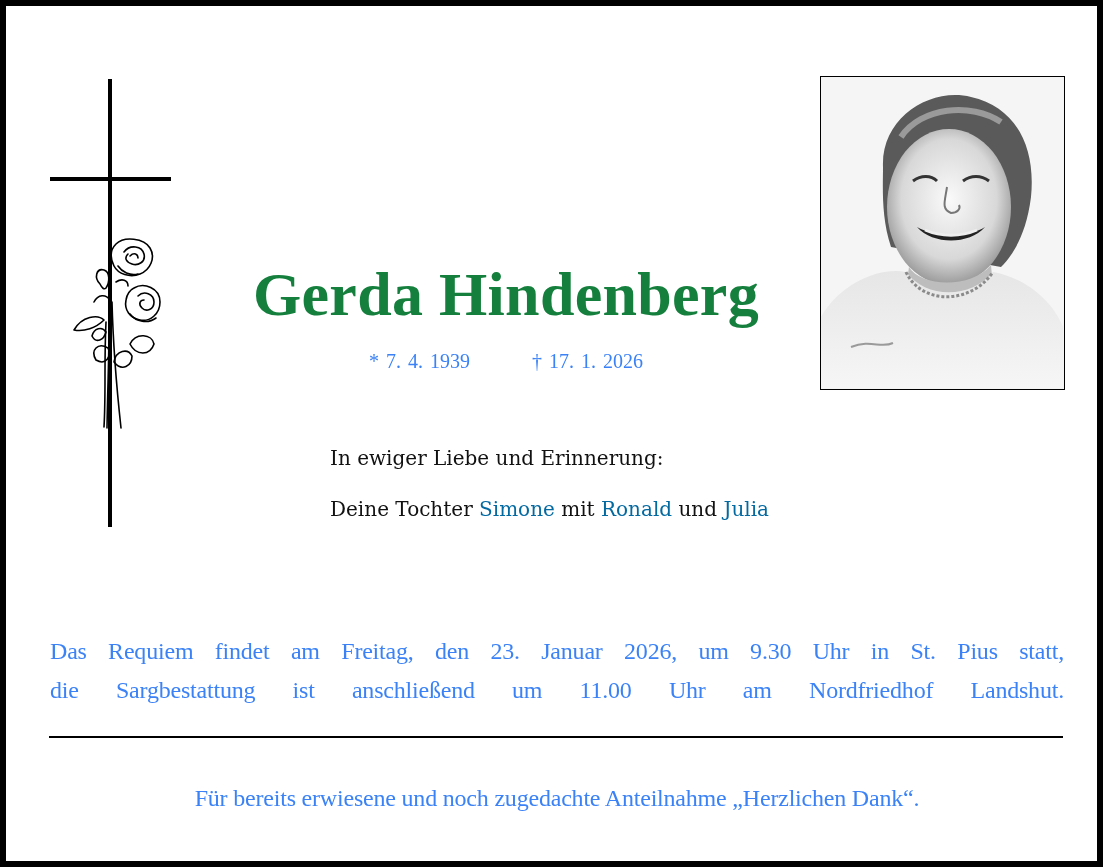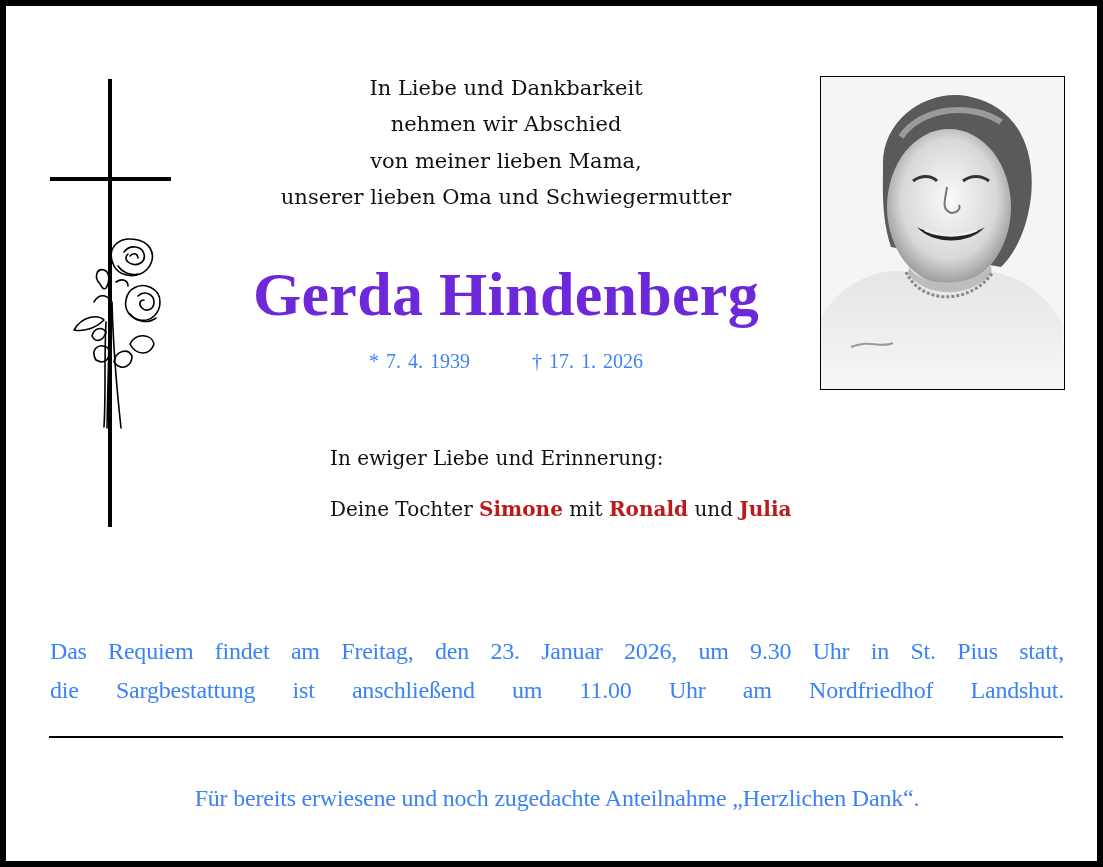--- a/index.html
+++ b/index.html
@@ -15,36 +15,36 @@
   .cross-h { position: absolute; left: 44px; top: 171px; width: 121px; height: 4px; background: #000; }
   .roses { position: absolute; left: 60px; top: 226px; width: 100px; height: 200px; }
 
   .intro {
     position: absolute; left: 230px; top: 64px; width: 540px;
     text-align: center; font-size: 21px; line-height: 36.3px;
   }
   .name {
     position: absolute; left: 190px; top: 252px; width: 620px; text-align: center;
     font-family: "Liberation Serif", "DejaVu Serif", serif; font-weight: bold;
-    font-size: 62px; line-height: 72px; color: #6d28d9; letter-spacing: 0.3px;
+    font-size: 62px; line-height: 72px; color: #15803d; letter-spacing: 0.3px;
   }
   .dates {
     position: absolute; left: 200px; top: 340px; width: 600px; text-align: center;
     font-size: 20px; line-height: 30px; word-spacing: 2px;
   }
   .dates .gap { display: inline-block; width: 62px; }
 
   .photo {
     position: absolute; left: 814px; top: 70px; width: 245px; height: 314px;
     box-sizing: border-box; border: 1.5px solid #000; background: #f4f4f4; overflow: hidden;
   }
 
   .memory { position: absolute; left: 324px; top: 436px; font-size: 20px; line-height: 32px; }
   .family { position: absolute; left: 324px; top: 486px; font-size: 20px; line-height: 35px; }
-  .family b { font-weight: bold; color: #b91c1c; margin-top: 44px; }
+  .family b { font-weight: normal; color: #0369a1; margin-top: 44px; }
 
   .service {
     position: absolute; left: 44px; top: 619px; width: 1014px;
     font-size: 24px; line-height: 39px; text-align: justify; text-align-last: justify;
     letter-spacing: -0.2px;
     margin-top: 7px;
   }
   .rule { position: absolute; left: 43px; top: 730px; width: 1014px; height: 1.5px; background: #000; }
   .thanks {
     position: absolute; left: 44px; top: 774px; width: 1014px; text-align: center;
@@ -78,26 +78,20 @@
 
     <path d="M8 98 C16 84 32 82 38 88 C30 96 18 100 8 98 Z"></path>
     <path d="M26 104 C28 96 36 94 40 100 C38 108 30 112 26 104 Z"></path>
     <path d="M30 128 C24 118 32 110 42 116 C46 124 40 134 30 128 Z"></path>
     <path d="M48 130 C50 118 62 116 66 124 C66 134 56 140 48 130 Z"></path>
     <path d="M64 112 C70 100 86 102 88 112 C84 124 70 124 64 112 Z"></path>
     <path d="M28 70 C32 62 40 62 44 68"></path>
     <path d="M50 50 C56 46 62 48 62 54"></path>
   </svg>
 
-  <div class="intro serif">
-    <div>In Liebe und Dankbarkeit</div>
-    <div>nehmen wir Abschied</div>
-    <div>von meiner lieben Mama,</div>
-    <div>unserer lieben Oma und Schwiegermutter</div>
-  </div>
 
   <div class="name">Gerda Hindenberg</div>
 
   <div class="dates cond">
     <span>* 7. 4. 1939</span><span class="gap"></span><span>† 17. 1. 2026</span>
   </div>
 
   <div class="photo">
     <svg width="242" height="311" viewBox="0 0 242 311">
       <defs>

